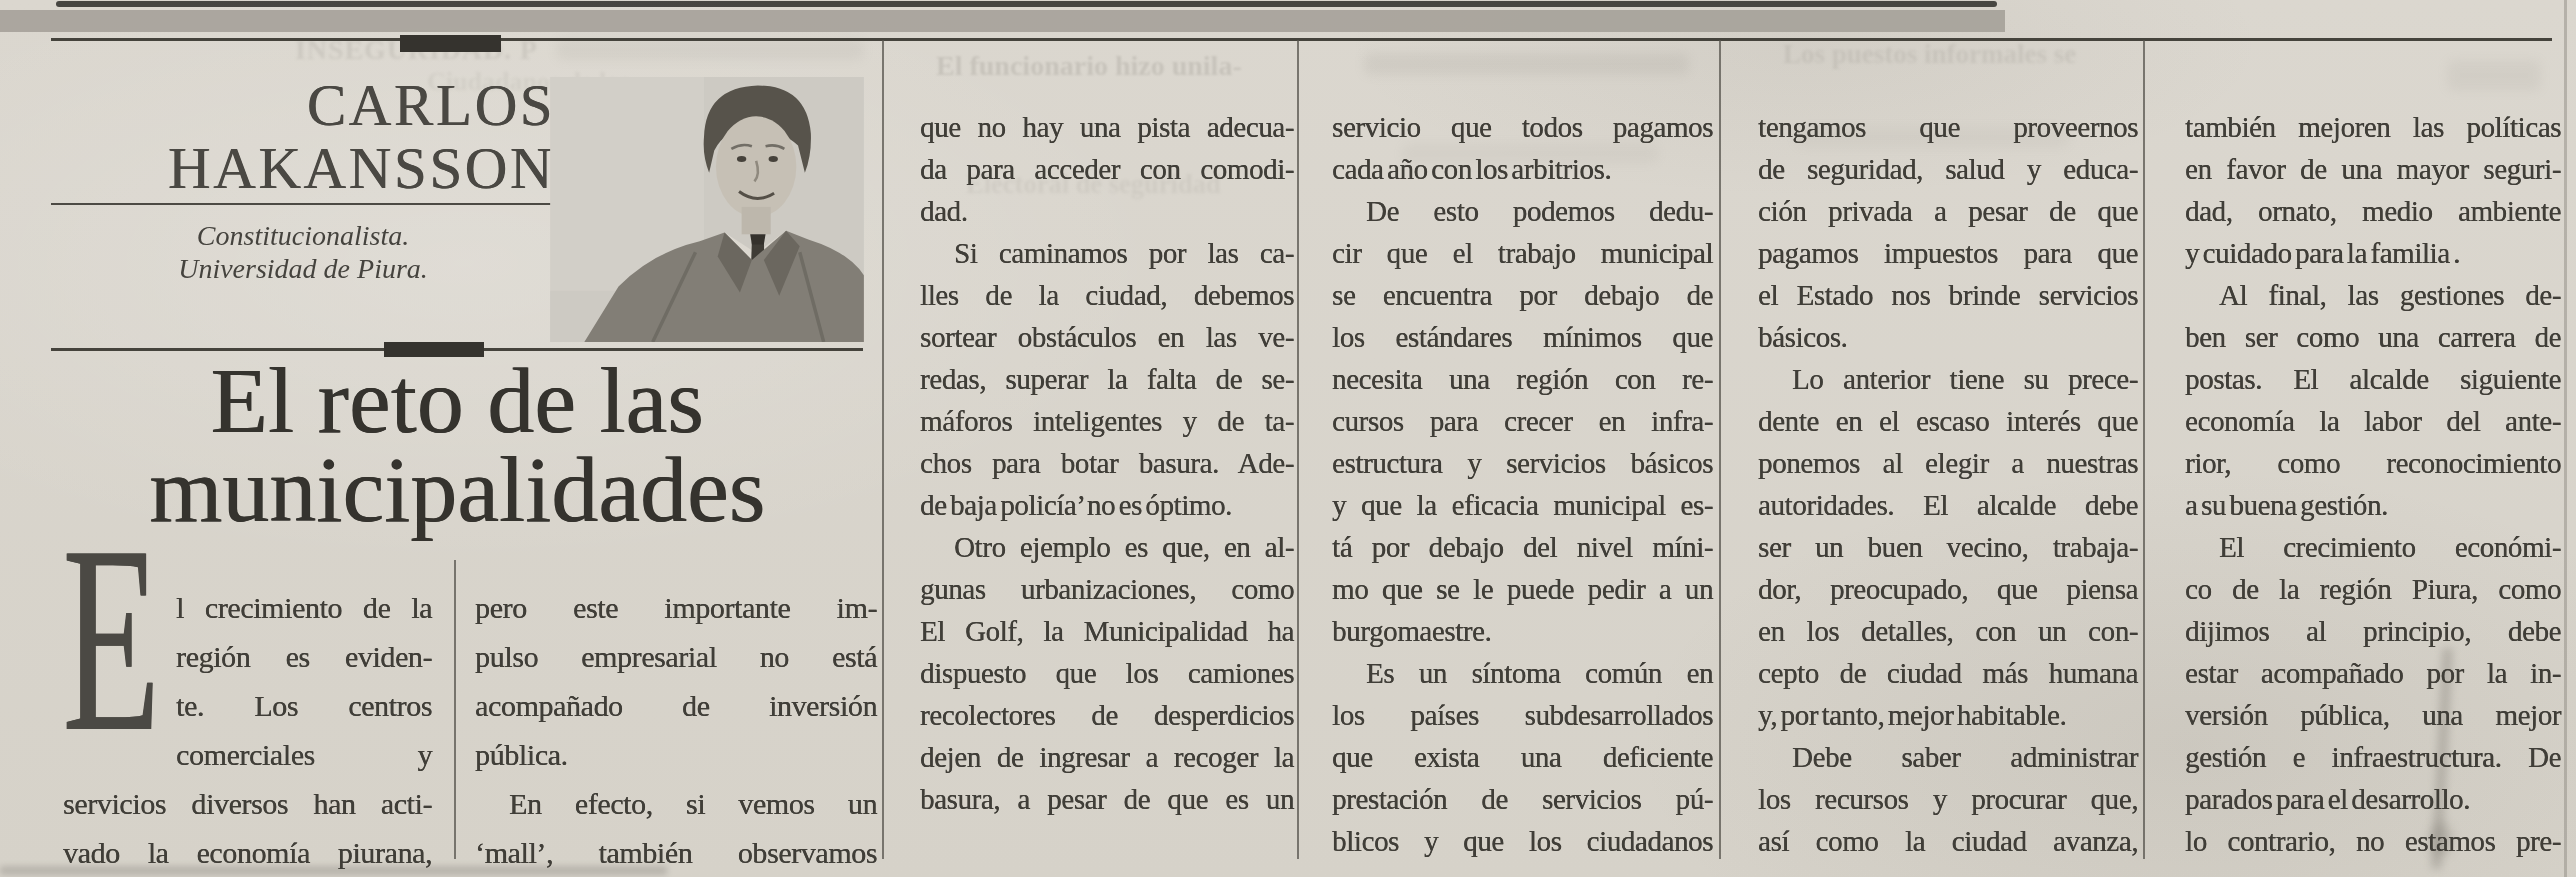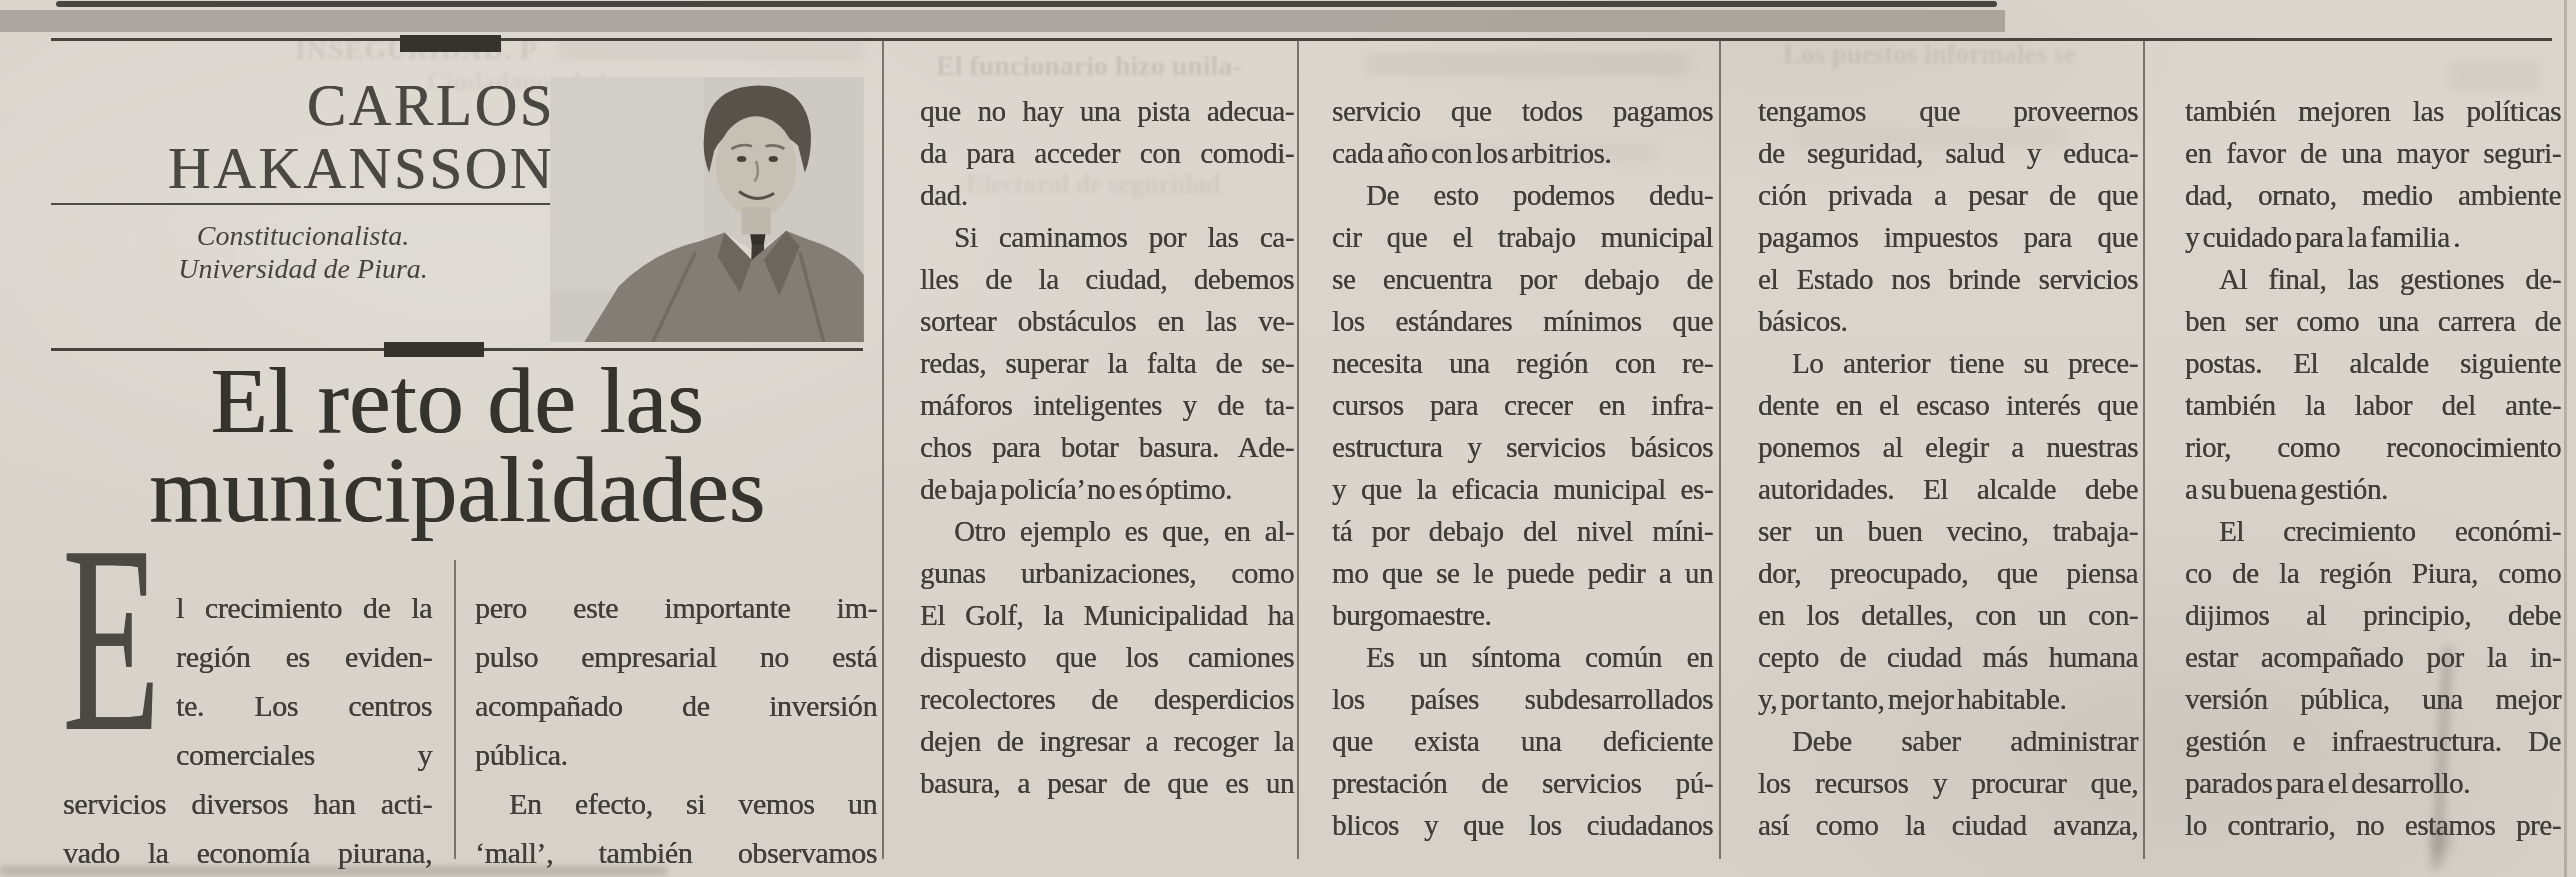--- a/index.html
+++ b/index.html
@@ -72,21 +72,21 @@
   
   .col{position:absolute;font-size:29px;line-height:42px;letter-spacing:-0.4px;word-spacing:-3.4px;
     color:var(--ink);text-shadow:0.3px 0 0 currentColor;}
   .col .line{text-align:justify;text-align-last:justify;height:inherit;}
   .col .line.end{text-align-last:left;}
   .col .line.ind{text-indent:34px;}
   .col-a,.col-b{font-size:30px;line-height:49px;margin-top:21px;}
   .col-a{left:63px;top:562px;width:369px;}
   .col-a .line.dc{padding-left:113px;}
   .col-b{left:475px;top:562px;width:402px;}
-  .col-c,.col-d,.col-e,.col-f{top:28px;padding-top:62px;font-family:Liberation Serif, serif;}
+  .col-c,.col-d,.col-e,.col-f{top:44px;padding-top:62px;font-family:Liberation Serif, serif;}
   .col-c{left:920px;width:374px;}
   .col-d{left:1332px;width:381px;}
   .col-e{left:1758px;width:380px;}
   .col-f{left:2185px;width:376px;}
 
   .dropcap{left:62px;top:505px;font-size:268px;line-height:1;color:#4b4944;
     transform:scaleX(.6);transform-origin:left top;text-shadow:0.9px 0 0 currentColor;}
 </style>
 </head>
 <body>
@@ -245,21 +245,21 @@
     </div>
   <div class="abs divider div-4"></div>
   <div class="col col-f">
       <div class="line">también mejoren las políticas</div>
       <div class="line">en favor de una mayor seguri-</div>
       <div class="line">dad, ornato, medio ambiente</div>
       <div class="line end">y cuidado para la familia .</div>
       <div class="line ind">Al final, las gestiones de-</div>
       <div class="line">ben ser como una carrera de</div>
       <div class="line">postas. El alcalde siguiente</div>
-      <div class="line">también la labor del ante-</div>
+      <div class="line">economía la labor del ante-</div>
       <div class="line">rior, como reconocimiento</div>
       <div class="line end">a su buena gestión.</div>
       <div class="line ind">El crecimiento económi-</div>
       <div class="line">co de la región Piura, como</div>
       <div class="line">dijimos al principio, debe</div>
       <div class="line">estar acompañado por la in-</div>
       <div class="line">versión pública, una mejor</div>
       <div class="line">gestión e infraestructura. De</div>
       <div class="line end">parados para el desarrollo.</div>
       <div class="line">lo contrario, no estamos pre-</div>

